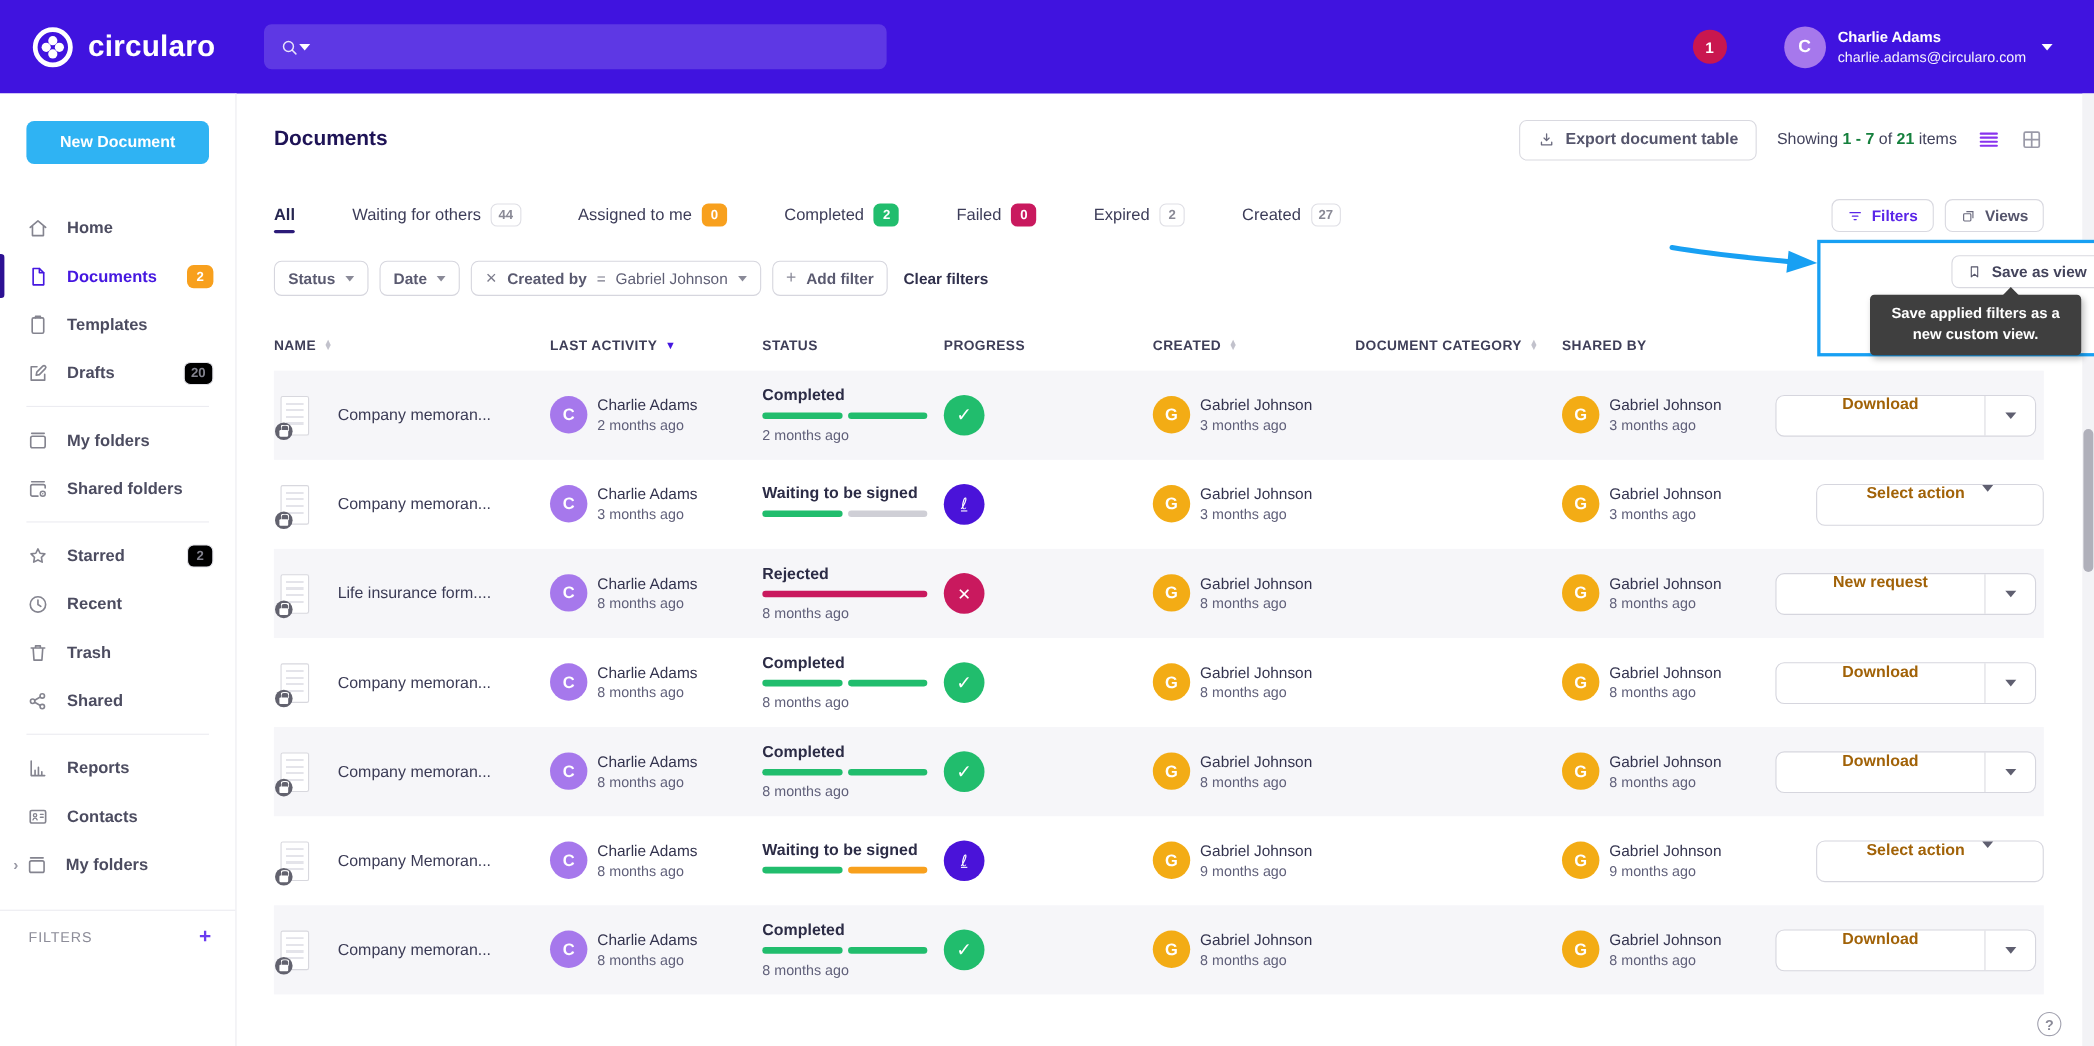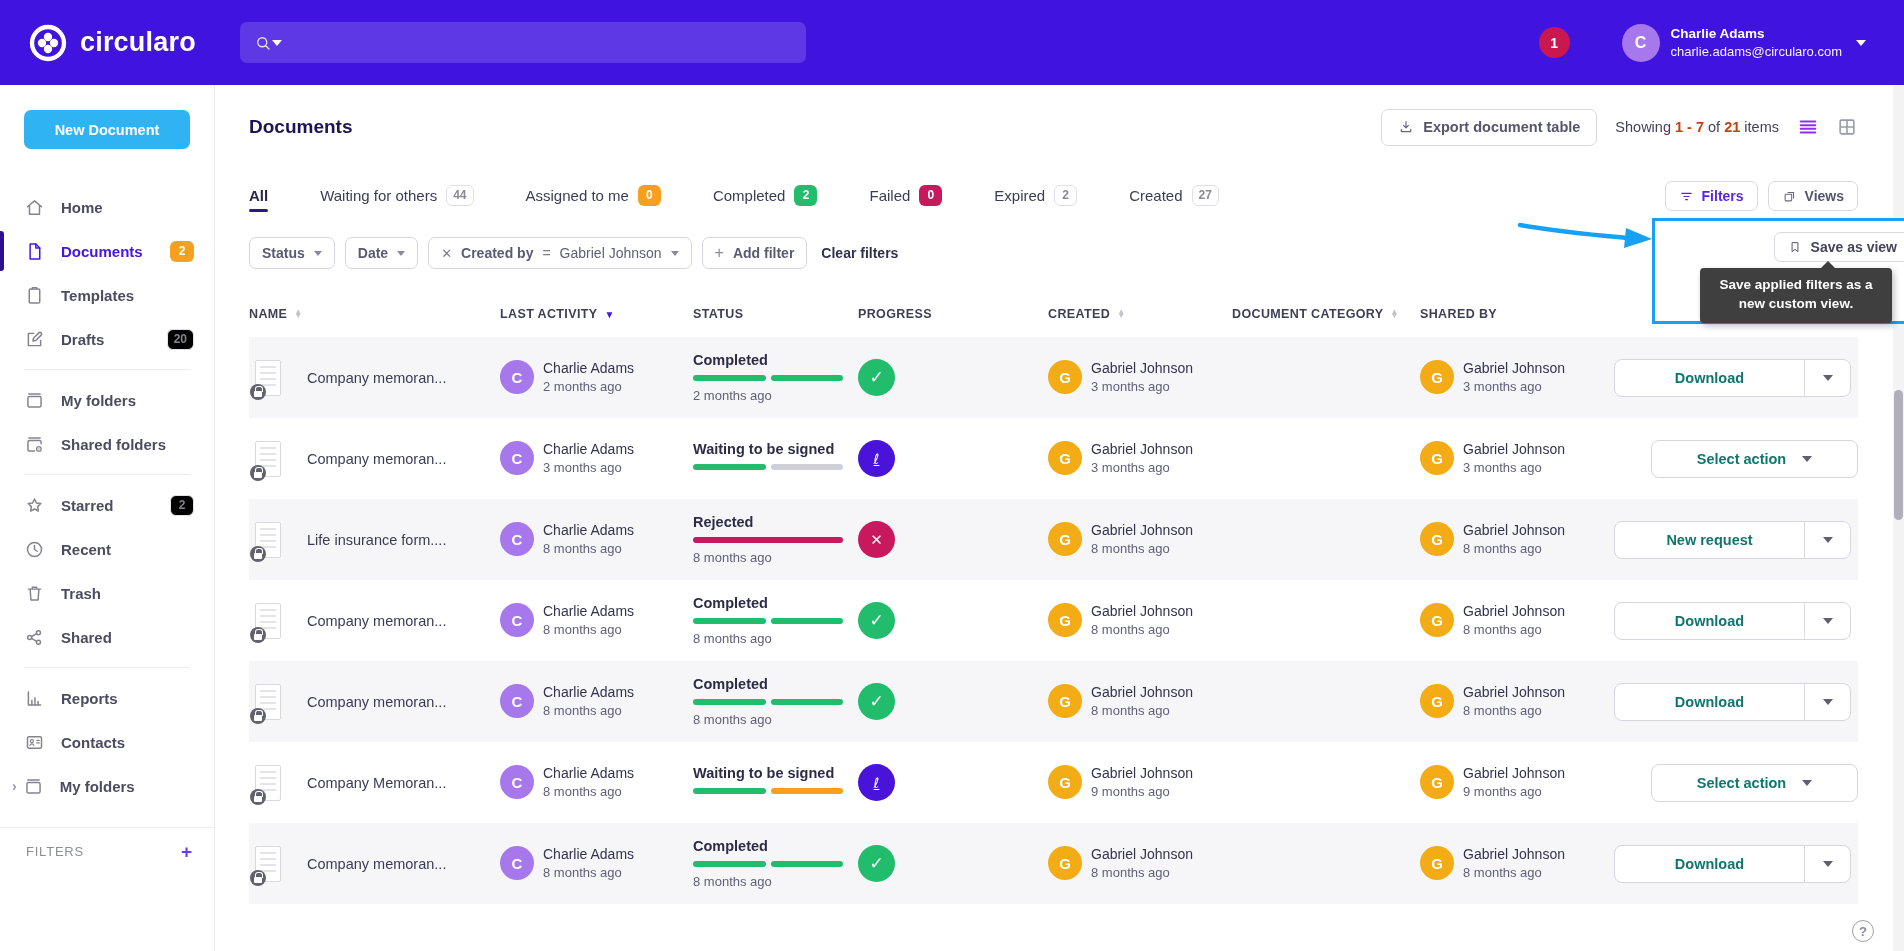--- a/index.html
+++ b/index.html
@@ -53,21 +53,21 @@
   .filters-plus{margin-left:auto;color:#6b3cf0;font-size:19px;font-weight:600;cursor:pointer;line-height:1;}
 
   
   .main{position:absolute;left:215px;top:85px;right:0;bottom:0;padding:0 46px 0 34px;}
   .main-header{margin-top:22px;display:flex;align-items:center;height:40px;}
   .page-title{font-size:19px;font-weight:800;color:var(--title-navy);}
   .mh-right{margin-left:auto;display:flex;align-items:center;gap:18px;}
   .export-btn{height:37px;padding:0 16px;background:#fff;border:1px solid var(--border);border-radius:7px;color:#55556c;font-size:14.5px;font-weight:600;display:inline-flex;align-items:center;gap:9px;cursor:pointer;}
   .export-btn svg{width:16px;height:16px;}
   .showing{font-size:14.5px;color:#42425c;}
-  .showing b{color:#c2410c;}
+  .showing b{color:#15803d;}
   .view-icons{display:flex;align-items:center;gap:17px;}
   .vicon{width:22px;height:22px;cursor:pointer;}
   .vicon svg{width:22px;height:22px;display:block;}
 
   .tabs-row{margin-top:34px;display:flex;align-items:center;}
   .tabs{display:flex;align-items:center;gap:52px;}
   .tab{display:flex;align-items:center;gap:9px;font-size:15px;color:var(--text);cursor:pointer;padding-bottom:8px;position:relative;}
   .tab.active::after{content:"";position:absolute;left:0;right:0;bottom:0;height:3px;background:#2b1a78;border-radius:2px;}
   .tab.active{color:#262650;font-weight:600;}
   .tab-badge{min-width:23px;height:21px;border-radius:6px;font-size:12px;font-weight:700;display:inline-flex;align-items:center;justify-content:center;padding:0 6px;}
@@ -123,21 +123,21 @@
   .bar-rejected{gap:0;}
   .bar-rejected::before{background:var(--crimson);}
   .bar-rejected::after{display:none;}
   .pbadge{width:37px;height:37px;border-radius:50%;display:flex;align-items:center;justify-content:center;color:#fff;}
   .badge-check{background:var(--green);}
   .badge-check::before{content:"✓";font-size:17px;font-weight:700;}
   .badge-cross{background:var(--crimson);}
   .badge-cross::before{content:"✕";font-size:15px;font-weight:700;}
   .badge-sign{background:var(--indigo);}
   .badge-sign::before{content:"ℓ";font-size:14px;font-style:italic;text-decoration:underline;font-family:"DejaVu Sans",sans-serif;}
-  .action-btn{width:237px;height:38px;background:#fff;border:1px solid #d6d6de;border-radius:8px;display:flex;align-items:center;font-size:14.5px;font-weight:600;color:#0f766e;cursor:pointer;padding:0;}
+  .action-btn{width:237px;height:38px;background:#fff;border:1px solid #d6d6de;border-radius:8px;display:flex;align-items:flex-start;font-size:14.5px;font-weight:600;color:#a16207;cursor:pointer;padding:0;}
   .action-btn .label{white-space:nowrap;}
   .action-split .label{flex:1;text-align:center;}
   .action-split .caret-zone{width:46px;align-self:stretch;border-left:1px solid #dcdce2;display:flex;align-items:center;justify-content:center;}
   .action-single{justify-content:center;gap:16px;margin-left:37px;}
   .action-single .caret-zone{display:flex;align-items:center;}
 
   
   .footer{position:absolute;left:215px;right:0;bottom:0;height:40px;background:#fff;border-top:1px solid #ececf1;display:flex;align-items:center;padding:0 46px 0 34px;}
   .footer-text{font-size:13.5px;color:var(--muted);}
   .help-circle{position:absolute;right:30px;bottom:9px;width:22px;height:22px;border:1.6px solid #a0a0ae;border-radius:50%;color:#8a8a98;font-size:13px;font-weight:700;display:flex;align-items:center;justify-content:center;cursor:pointer;background:#fff;}

